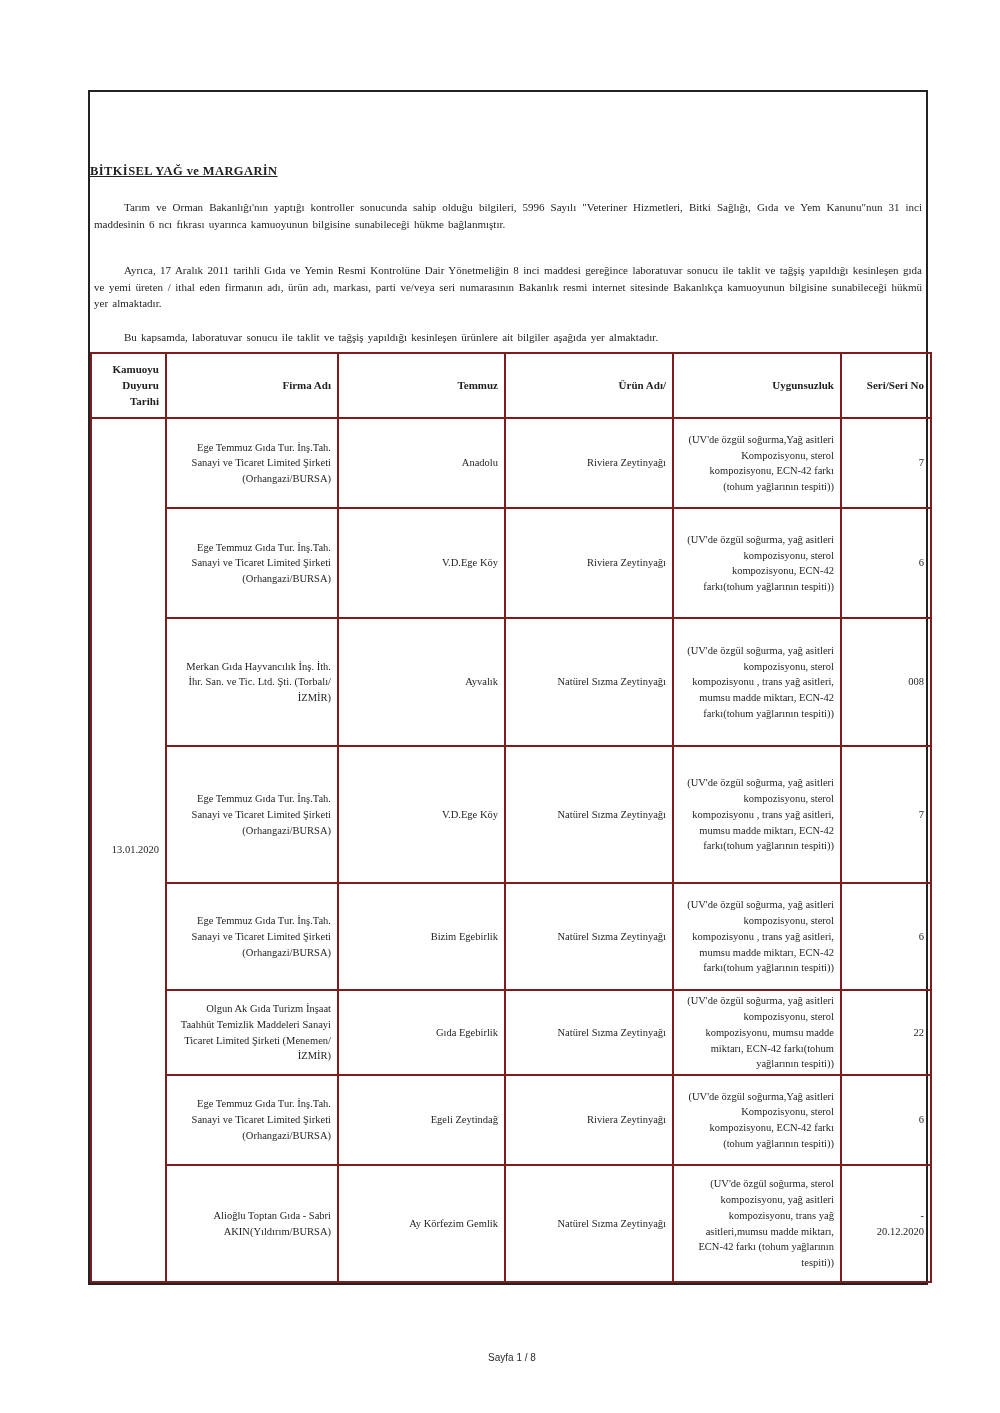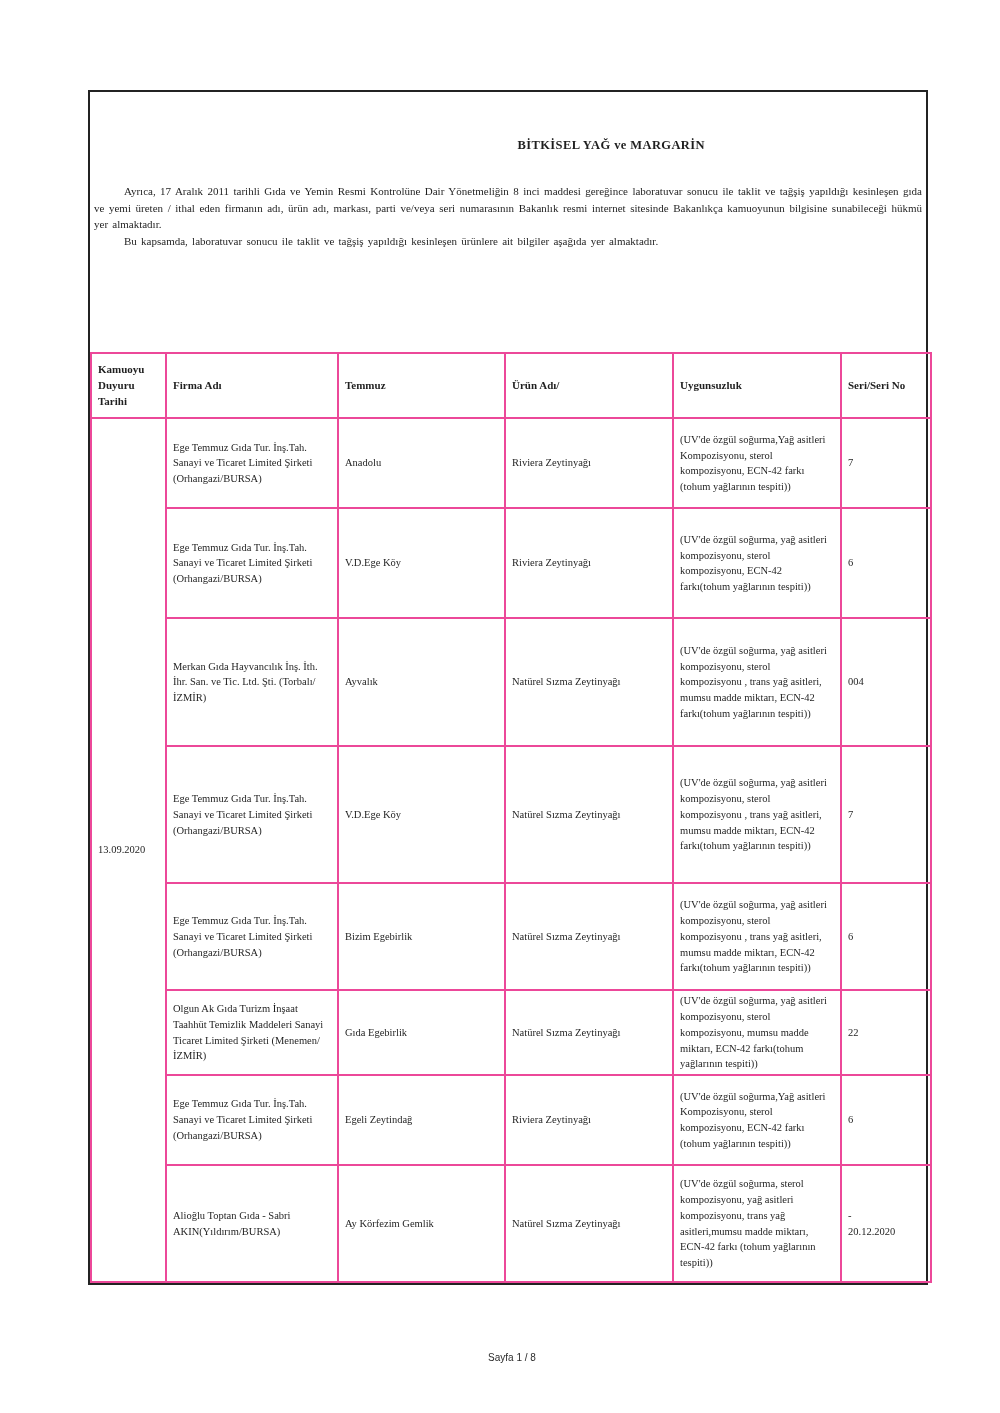--- a/index.html
+++ b/index.html
@@ -19,51 +19,52 @@
     left: 88px;
     top: 90px;
     width: 840px;
     height: 1195px;
     box-sizing: border-box;
     border: 2px solid #232323;
     display: flex;
     flex-direction: column;
   }
   .doc-title {
-    margin-top: 46px;
+    margin-top: 72px;
     width: 615px;
-    text-align: right;
+    text-align: left;
     font-size: 12.5px;
     font-weight: bold;
     letter-spacing: 0.4px;
+    text-decoration: underline;
   }
   .intro {
     padding: 0 4px;
   }
   .intro p {
     margin: 0;
     text-align: justify;
     text-indent: 30px;
     font-size: 11px;
     line-height: 1.5;
     word-spacing: 1.5px;
   }
   .intro p.p1 { margin-top: 20px; }
   .intro p.p2 { margin-top: 30px; }
-  .intro p.p3 { }
+  .intro p.p3 { margin-top: 17px; }
   .intro p.p4 { margin-top: 14px; }
   table.results {
     margin-top: auto;
     width: 100%;
     border-collapse: collapse;
     table-layout: fixed;
   }
   table.results td, table.results th {
-    border: 2px solid #ec4899;
-    text-align: left;
+    border: 2px solid #7f1d1d;
+    text-align: right;
     vertical-align: middle;
     font-size: 10.5px;
     line-height: 1.5;
     padding: 2px 6px;
     overflow: hidden;
     font-family: Liberation Serif, serif;
   }
   table.results th {
     font-size: 11px;
     font-weight: bold;
@@ -90,20 +91,21 @@
     color: #2b2b2b;
   }
 </style>
 </head>
 <body>
 
 <div class="doc-frame">
   <div class="doc-title">BİTKİSEL YAĞ ve MARGARİN</div>
 
   <div class="intro">
+    <p class="p1">Tarım ve Orman Bakanlığı'nın yaptığı kontroller sonucunda sahip olduğu bilgileri, 5996 Sayılı "Veteriner Hizmetleri, Bitki Sağlığı, Gıda ve Yem Kanunu"nun 31 inci maddesinin 6 ncı fıkrası uyarınca kamuoyunun bilgisine sunabileceği hükme bağlanmıştır.</p>
     <p class="p2">Ayrıca, 17 Aralık 2011 tarihli Gıda ve Yemin Resmi Kontrolüne Dair Yönetmeliğin 8 inci maddesi gereğince laboratuvar sonucu ile taklit ve tağşiş yapıldığı kesinleşen gıda ve yemi üreten / ithal eden firmanın adı, ürün adı, markası, parti ve/veya seri numarasının Bakanlık resmi internet sitesinde Bakanlıkça kamuoyunun bilgisine sunabileceği hükmü yer almaktadır.</p>
     <p class="p3">Bu kapsamda, laboratuvar sonucu ile taklit ve tağşiş yapıldığı kesinleşen ürünlere ait bilgiler aşağıda yer almaktadır.</p>
   </div>
 
   <table class="results">
     <colgroup>
       <col style="width:75px">
       <col style="width:172px">
       <col style="width:167px">
       <col style="width:168px">
@@ -114,42 +116,42 @@
       <tr class="hrow">
         <th>Kamuoyu Duyuru Tarihi</th>
         <th>Firma Adı</th>
         <th>Temmuz</th>
         <th>Ürün Adı/</th>
         <th>Uygunsuzluk</th>
         <th>Seri/Seri No</th>
       </tr>
 
       <tr class="r1">
-        <td rowspan="8">13.09.2020</td>
+        <td rowspan="8">13.01.2020</td>
         <td>Ege Temmuz Gıda Tur. İnş.Tah. Sanayi ve Ticaret Limited Şirketi (Orhangazi/BURSA)</td>
         <td>Anadolu</td>
         <td>Riviera Zeytinyağı</td>
         <td>(UV'de özgül soğurma,Yağ asitleri Kompozisyonu, sterol kompozisyonu, ECN-42 farkı (tohum yağlarının tespiti))</td>
         <td class="parti-cell">7</td>
       </tr>
 
       <tr class="r2">
         <td>Ege Temmuz Gıda Tur. İnş.Tah. Sanayi ve Ticaret Limited Şirketi (Orhangazi/BURSA)</td>
         <td>V.D.Ege Köy</td>
         <td>Riviera Zeytinyağı</td>
         <td>(UV'de özgül soğurma, yağ asitleri kompozisyonu, sterol kompozisyonu, ECN-42 farkı(tohum yağlarının tespiti))</td>
         <td class="parti-cell">6</td>
       </tr>
 
       <tr class="r3">
         <td>Merkan Gıda Hayvancılık İnş. İth. İhr. San. ve Tic. Ltd. Şti. (Torbalı/İZMİR)</td>
         <td>Ayvalık</td>
         <td>Natürel Sızma Zeytinyağı</td>
         <td>(UV'de özgül soğurma, yağ asitleri kompozisyonu, sterol kompozisyonu , trans yağ asitleri, mumsu madde miktarı, ECN-42 farkı(tohum yağlarının tespiti))</td>
-        <td class="parti-cell">004</td>
+        <td class="parti-cell">008</td>
       </tr>
 
       <tr class="r4">
         <td>Ege Temmuz Gıda Tur. İnş.Tah. Sanayi ve Ticaret Limited Şirketi (Orhangazi/BURSA)</td>
         <td>V.D.Ege Köy</td>
         <td>Natürel Sızma Zeytinyağı</td>
         <td>(UV'de özgül soğurma, yağ asitleri kompozisyonu, sterol kompozisyonu , trans yağ asitleri, mumsu madde miktarı, ECN-42 farkı(tohum yağlarının tespiti))</td>
         <td class="parti-cell">7</td>
       </tr>
 

